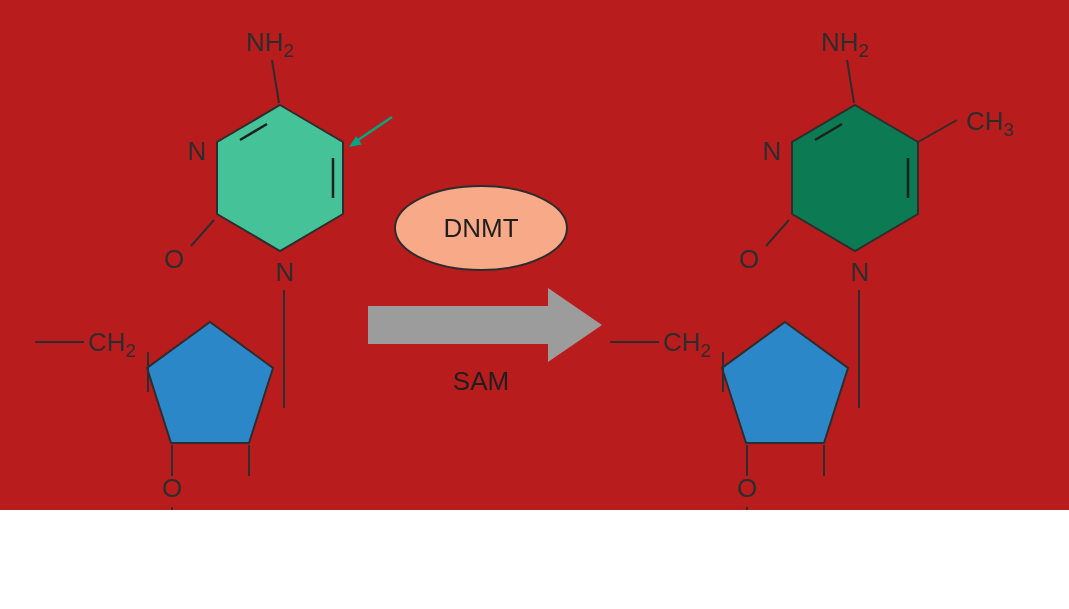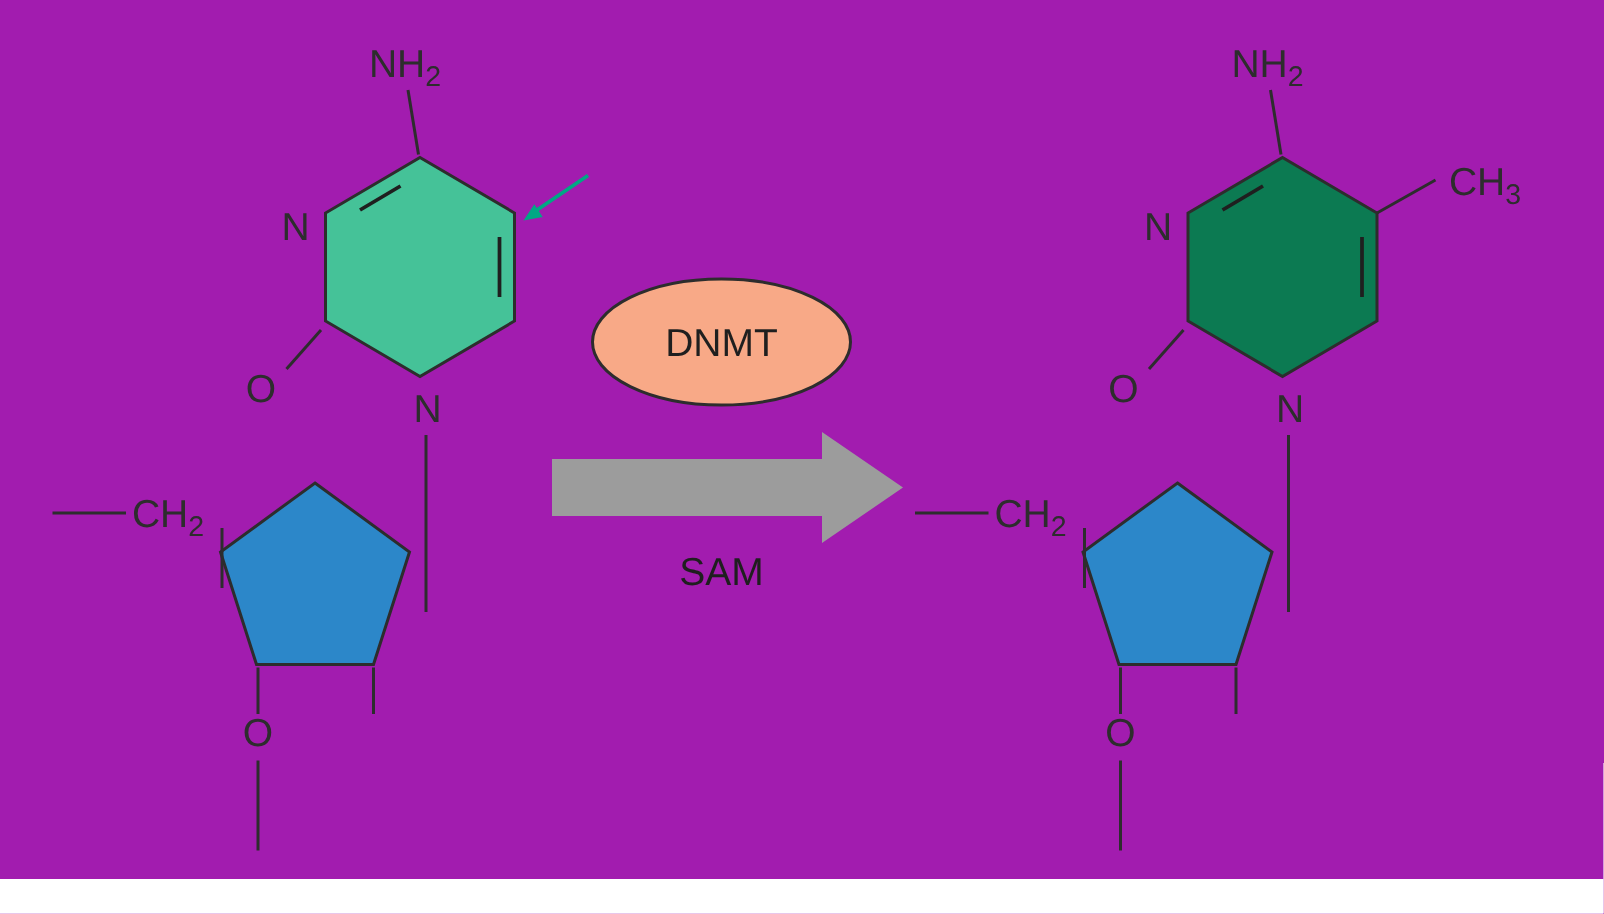--- a/index.html
+++ b/index.html
@@ -6,22 +6,22 @@
     margin: 0;
     padding: 0;
     background: #ffffff;
     width: 1069px;
     height: 609px;
     font-family: "Liberation Sans", "DejaVu Sans", sans-serif;
   }
   .diagram-stage {
     position: relative;
     width: 1069px;
-    height: 586px;
-    background: #a21caf;
+    height: 510px;
+    background: #b91c1c;
     overflow: hidden;
   }
   svg { display: block; }
   .bond {
     stroke: #2d2d2d;
     stroke-width: 2;
     fill: none;
   }
   .ring-outline {
     stroke: #2d2d2d;

